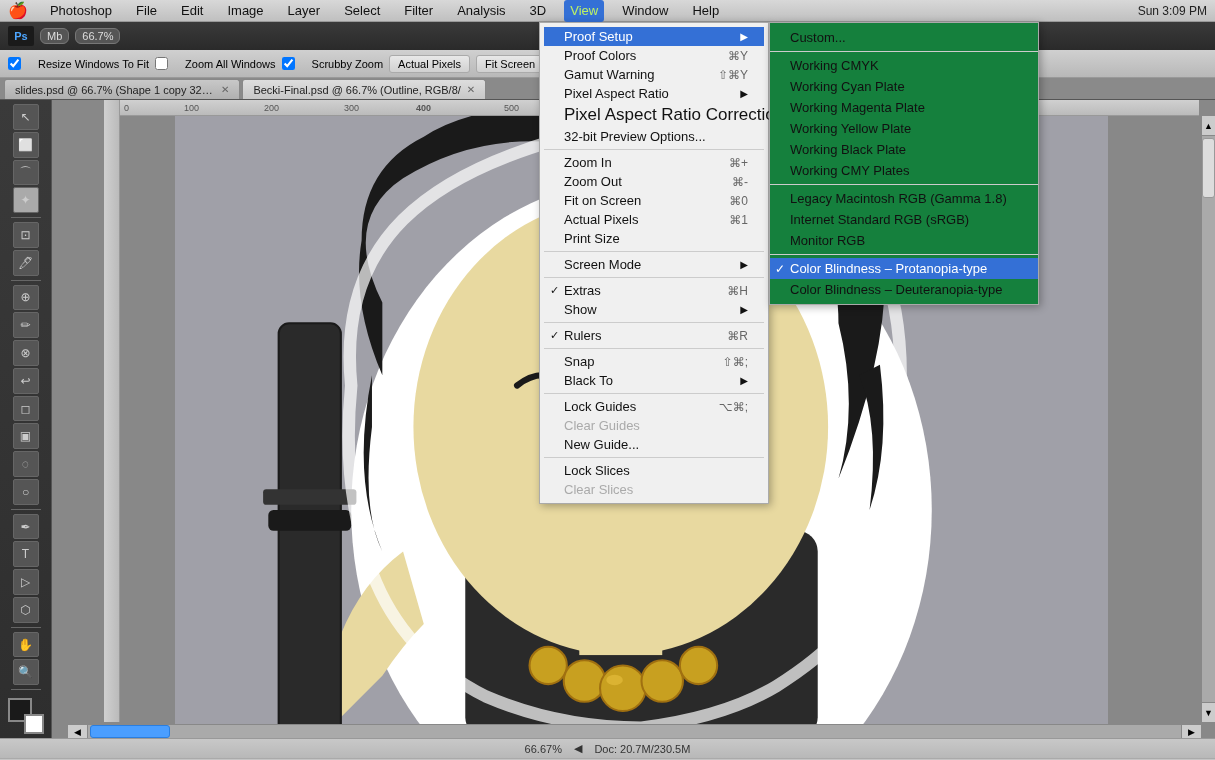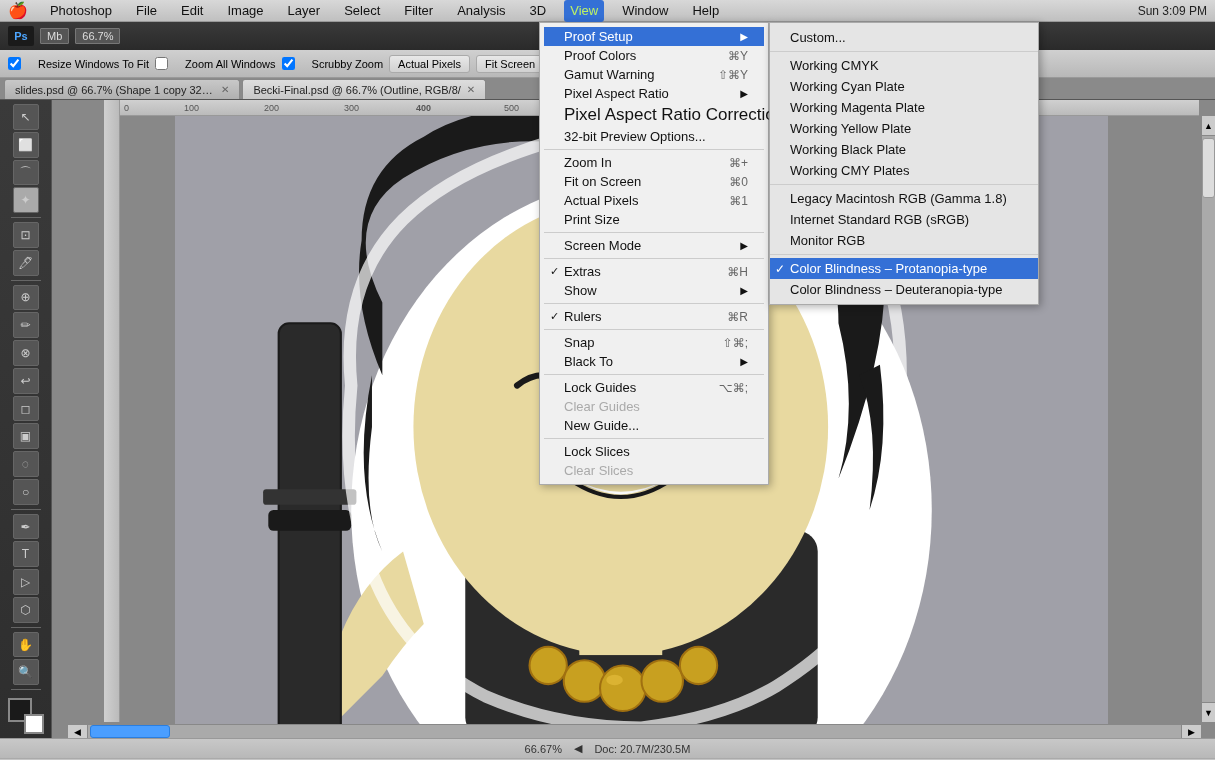--- a/index.html
+++ b/index.html
@@ -75,21 +75,21 @@
       align-items: center;
       justify-content: center;
       border-radius: 2px;
     }
     .ps-tool-btn {
       background: #555;
       border: 1px solid #777;
       color: #ddd;
       font-size: 11px;
       padding: 1px 6px;
-      border-radius: 1px;
+      border-radius: 6px;
       cursor: pointer;
     }
 
     
     #options-bar {
       width: 100%;
       height: 28px;
       background: linear-gradient(to bottom, #d0d0d0, #b8b8b8);
       display: flex;
       align-items: center;
@@ -327,21 +327,21 @@
       margin-left: auto;
       font-size: 10px;
     }
 
     
     #proof-setup-submenu {
       position: absolute;
       top: 22px;
       left: 769px;
       width: 270px;
-      background: #e5e5e5;
+      background: #15803d;
       border: 1px solid #aaa;
       box-shadow: 2px 2px 8px rgba(0,0,0,0.3);
       z-index: 300;
       padding: 4px 0;
     }
 
     .submenu-item {
       display: flex;
       align-items: center;
       padding: 3px 16px 3px 20px;
@@ -586,20 +586,24 @@
   </div>
   <div class="menu-item">
     <span>32-bit Preview Options...</span>
   </div>
   <div class="menu-separator"></div>
   <div class="menu-item">
     <span>Zoom In</span>
     <span class="menu-shortcut">⌘+</span>
   </div>
   <div class="menu-item">
+    <span>Zoom Out</span>
+    <span class="menu-shortcut">⌘-</span>
+  </div>
+  <div class="menu-item">
     <span>Fit on Screen</span>
     <span class="menu-shortcut">⌘0</span>
   </div>
   <div class="menu-item">
     <span>Actual Pixels</span>
     <span class="menu-shortcut">⌘1</span>
   </div>
   <div class="menu-item">
     <span>Print Size</span>
   </div>

